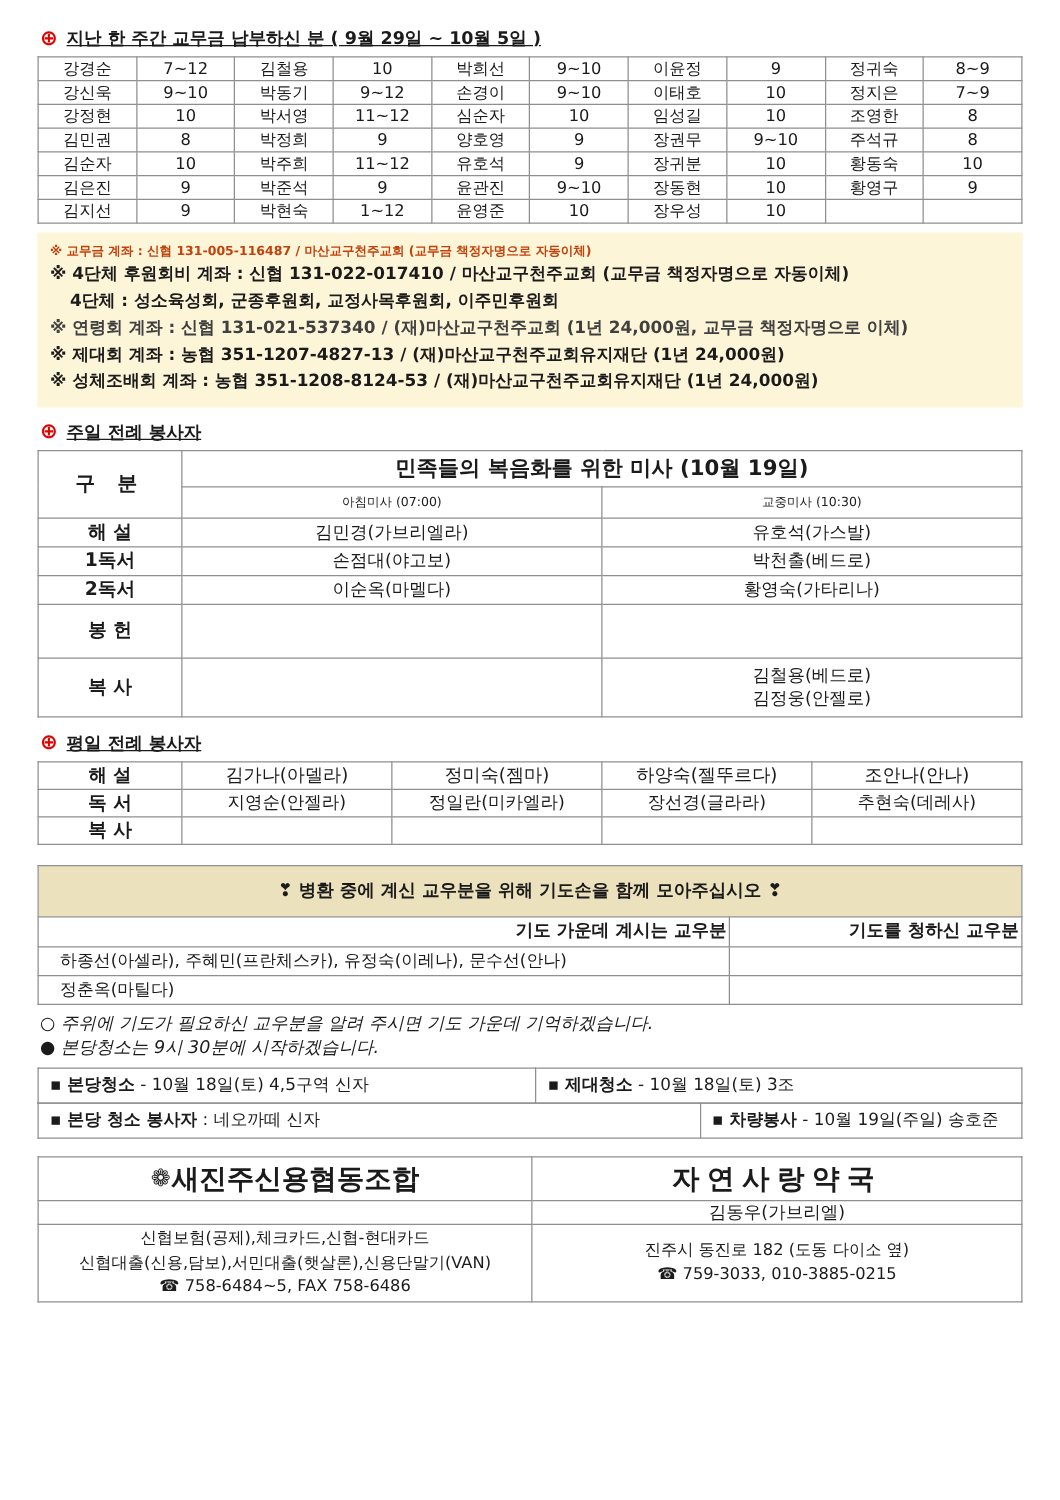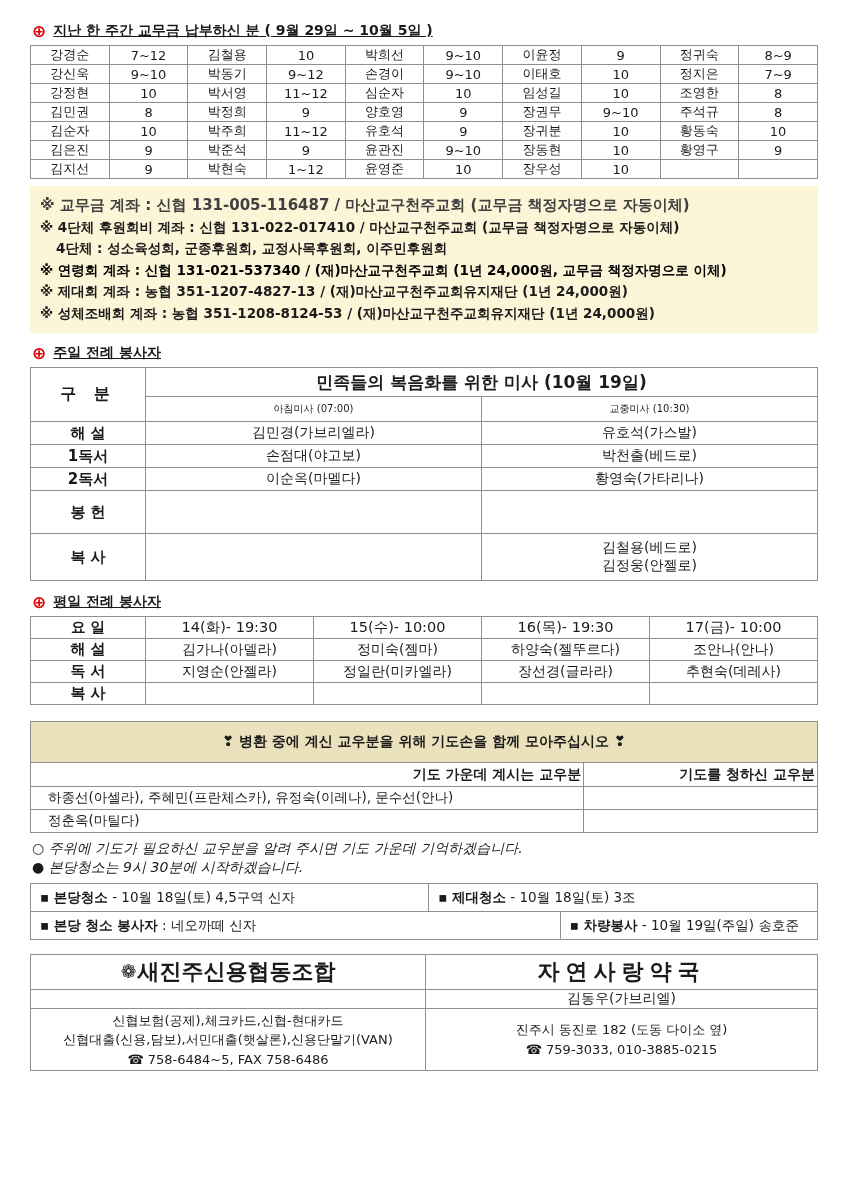--- a/index.html
+++ b/index.html
@@ -17,22 +17,22 @@
   .section-head { display: flex; align-items: center; gap: 7px; margin: 0 0 5px 2px; }
   .section-head .title { font-size: 14px; font-weight: bold; text-decoration: underline; }
   .cross { color: #e30000; font-weight: bold; font-size: 17px; line-height: 1; }
 
   
   .dues td { height: 18px; font-size: 13px; }
 
   
   .notice-box { background: #fdf5d8; margin-top: 7px; padding: 8px 10px 9px 10px; }
   .notice { font-size: 13.5px; font-weight: bold; line-height: 1.6; }
-  .notice.red { color: #404040; font-size: 15px; line-height: 1.5; }
-  .notice.blue { color: #000000; }
+  .notice.red { color: #c2410c; font-size: 10px; line-height: 1.5; }
+  .notice.blue { color: #404040; }
   .notice.indent { padding-left: 16px; }
 
   
   .sunday { margin-bottom: 12px; }
   .sunday td { font-size: 14px; white-space: pre-line; }
   .sunday .corner { font-weight: bold; font-size: 16px; letter-spacing: 6px; }
   .sunday .mass-title { font-size: 17px; font-weight: bold; height: 29px; }
   .sunday .sub-head td { height: 25px; font-size: 10px; }
   .sunday tbody td:first-child { font-weight: bold; font-size: 15px; }
   .sunday tbody tr { height: 23px; }
@@ -238,27 +238,20 @@
   <table class="weekday">
     <colgroup>
         <col style="width:115px">
         <col>
         <col>
         <col>
         <col>
       </colgroup>
     <tbody>
         <tr>
-          <td>요 일</td>
-          <td>14(화)- 19:30</td>
-          <td>15(수)- 10:00</td>
-          <td>16(목)- 19:30</td>
-          <td>17(금)- 10:00</td>
-        </tr>
-        <tr>
           <td>해 설</td>
           <td>김가나(아델라)</td>
           <td>정미숙(젬마)</td>
           <td>하양숙(젤뚜르다)</td>
           <td>조안나(안나)</td>
         </tr>
         <tr>
           <td>독 서</td>
           <td>지영순(안젤라)</td>
           <td>정일란(미카엘라)</td>

